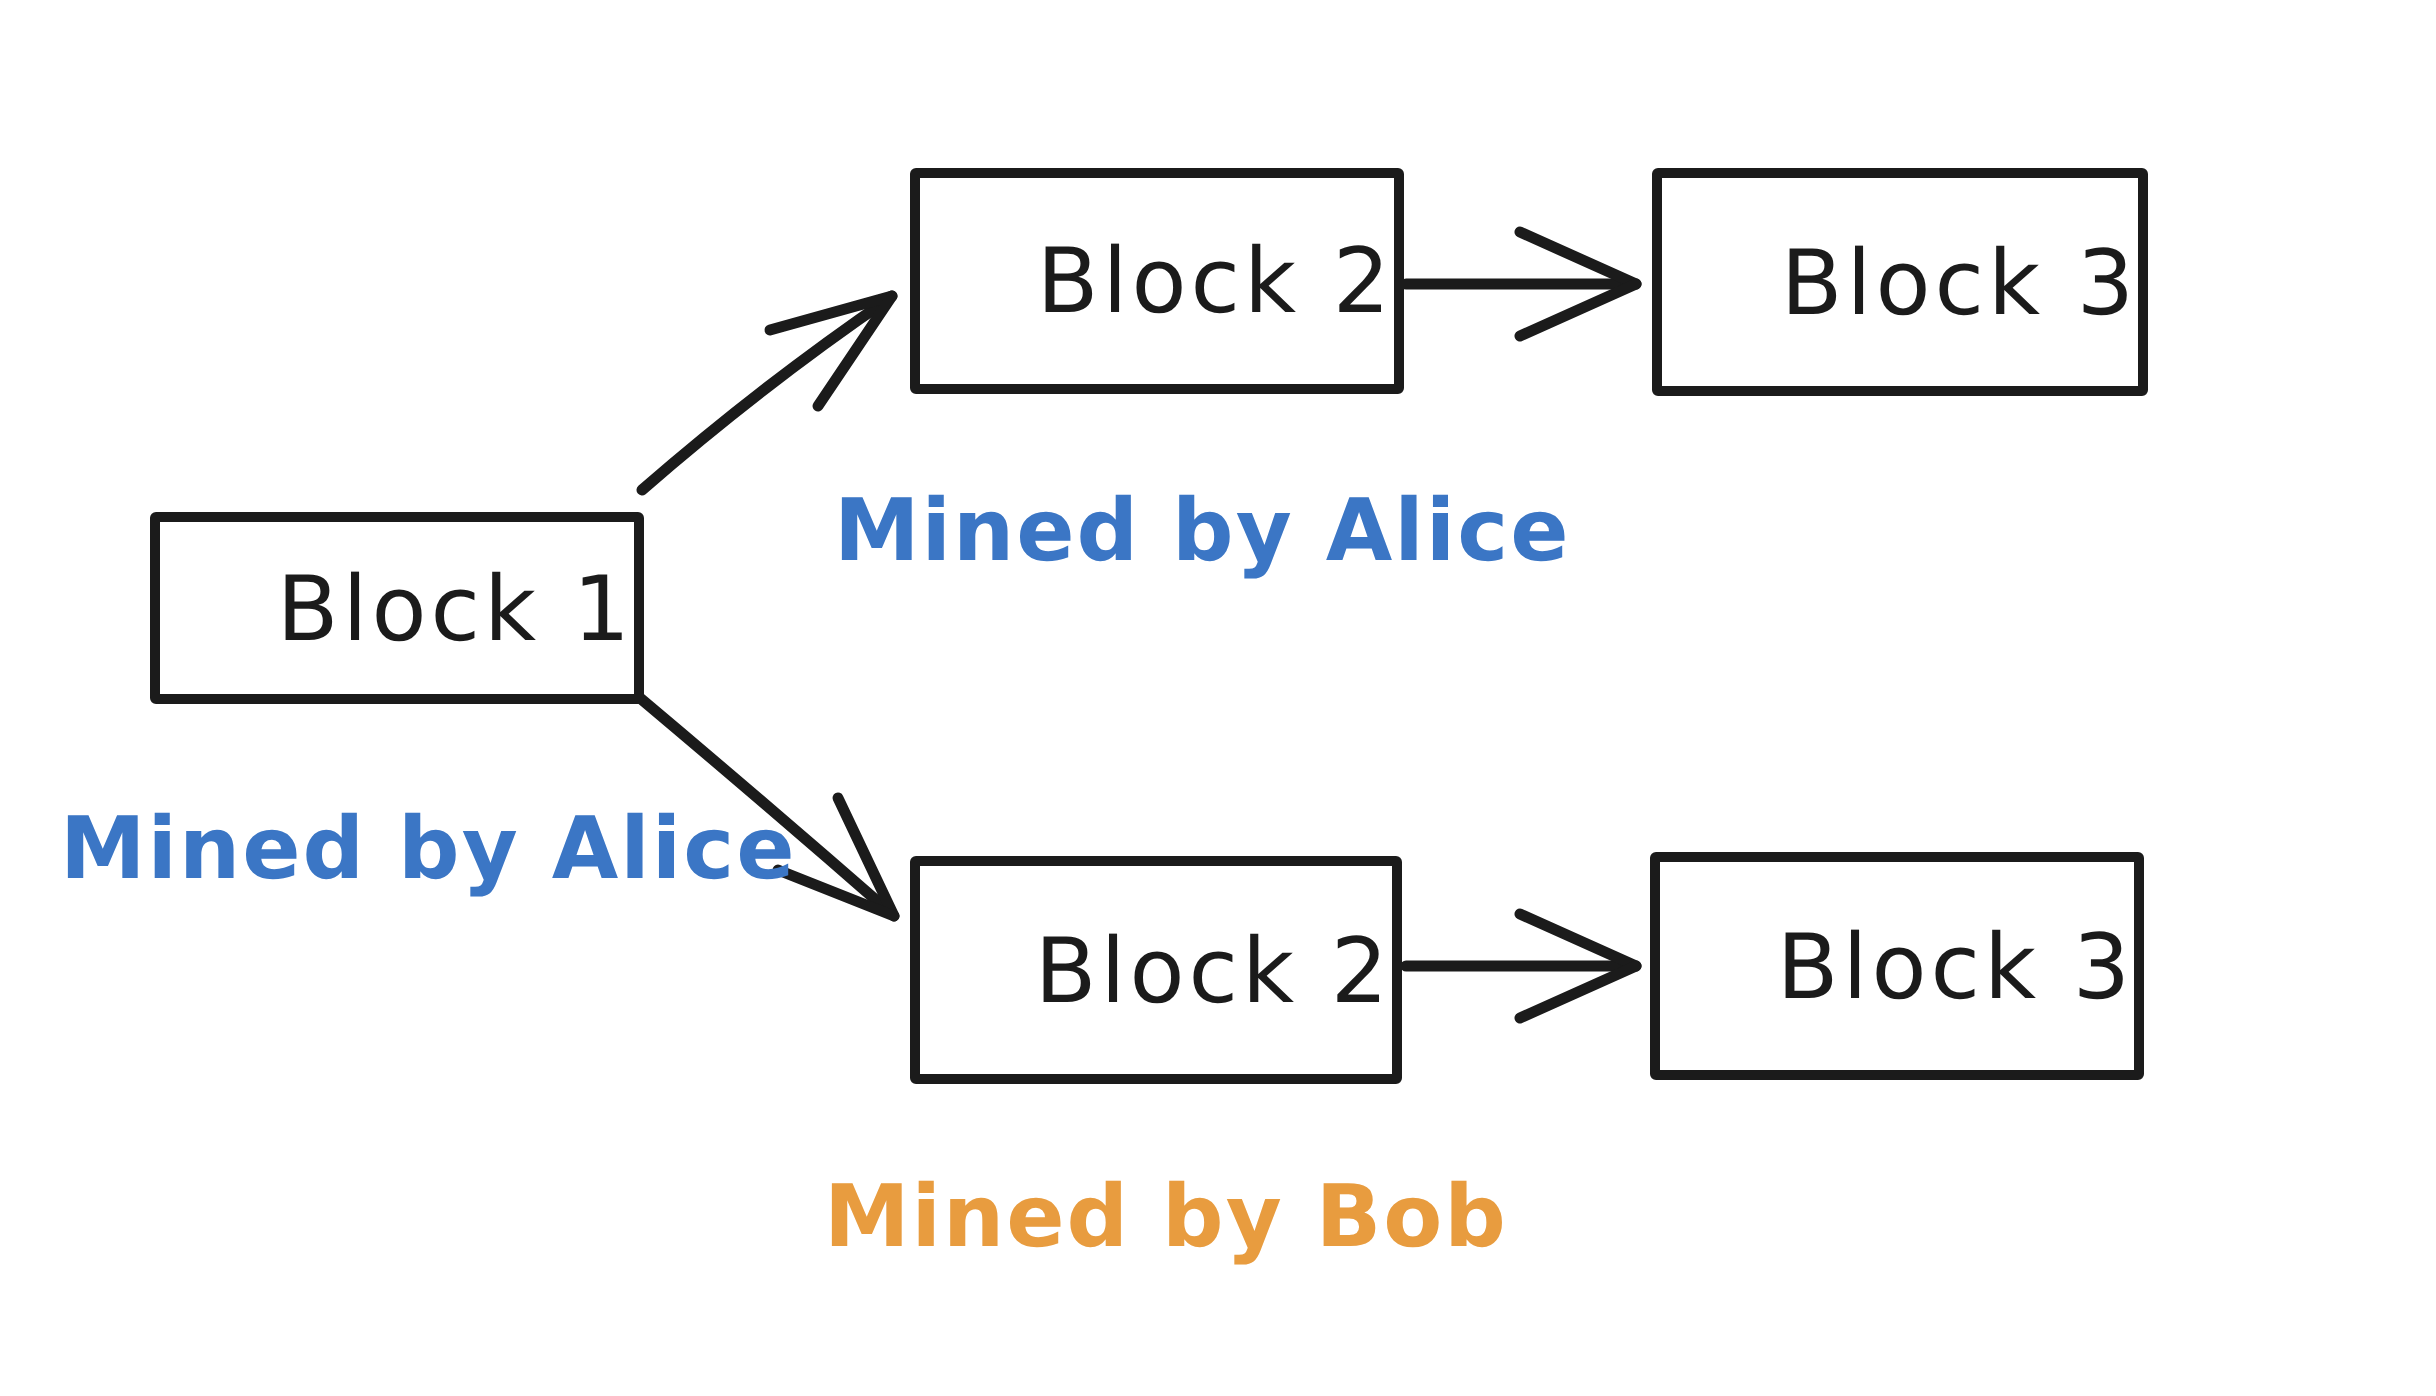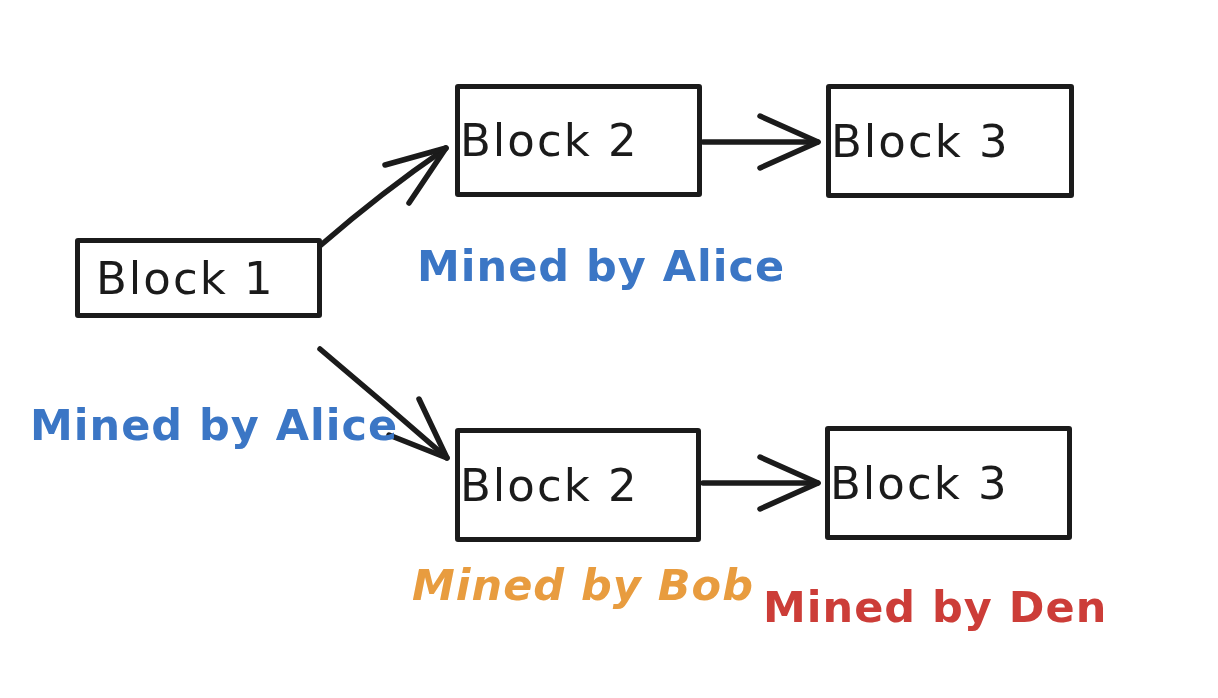--- a/index.html
+++ b/index.html
@@ -31,48 +31,48 @@
     stroke-linejoin: round;
   }
   .block {
     position: absolute;
     box-sizing: border-box;
     border: 5px solid #1b1b1b;
     border-radius: 3px;
     background: #ffffff;
     display: flex;
     align-items: center;
-    justify-content: flex-start;
+    justify-content: flex-end;
   }
   .block-label {
     font-size: 45px;
     letter-spacing: 2px;
     color: #1b1b1b;
     white-space: nowrap;
   }
   .miner-label {
     position: absolute;
     width: 320px;
     text-align: center;
     font-size: 43px;
     font-weight: bold;
     letter-spacing: 1px;
     white-space: nowrap;
   }
   
-  .block1        { left: 75px;  top: 238px; width: 247px; height: 80px; padding-left: 16px; }
+  .block1        { left: 75px;  top: 256px; width: 247px; height: 96px; padding-left: 16px; }
   .block2-top    { left: 455px; top: 84px;  width: 247px; height: 113px; }
   .block3-top    { left: 826px; top: 84px;  width: 248px; height: 114px; }
   .block2-bottom { left: 455px; top: 428px; width: 246px; height: 114px; }
   .block3-bottom { left: 825px; top: 426px; width: 247px; height: 114px; }
   
   .miner-block1        { left: 30px;  top: 400px; }
   .miner-block2-top    { left: 417px; top: 241px; }
   .miner-block3-top    { left: 782px; top: 240px; }
-  .miner-block2-bottom { left: 412px; top: 560px; font-style: italic; }
+  .miner-block2-bottom { left: 412px; top: 584px; }
   .miner-block3-bottom { left: 763px; top: 582px; }
 </style>
 </head>
 <body>
 
 <div class="canvas">
 
   <svg class="arrows-layer" viewBox="0 0 1218 698" xmlns="http://www.w3.org/2000/svg" aria-hidden="true">
 
     <g>
@@ -120,15 +120,14 @@
     <span class="block-label">Block 3</span>
   </div>
 
   <div class="miner-label miner-block1" style="color: rgb(59, 118, 197);">Mined by Alice</div>
 
   <div class="miner-label miner-block2-top" style="color: rgb(59, 118, 197);">Mined by Alice</div>
 
 
   <div class="miner-label miner-block2-bottom" style="color: rgb(232, 156, 63);">Mined by Bob</div>
 
-  <div class="miner-label miner-block3-bottom" style="color: rgb(204, 61, 56);">Mined by Den</div>
 
 </div>
 
 </body></html>

